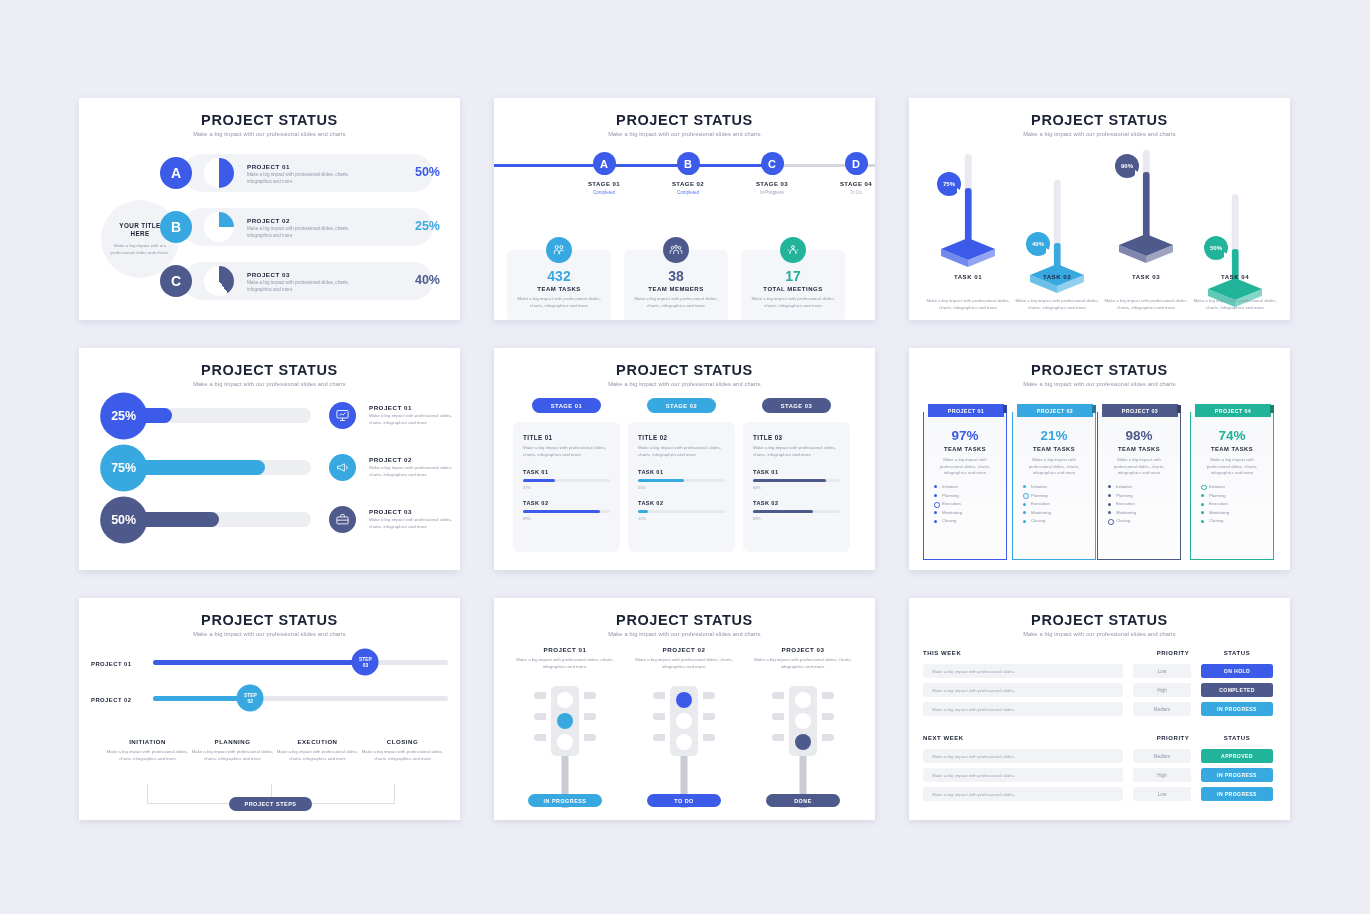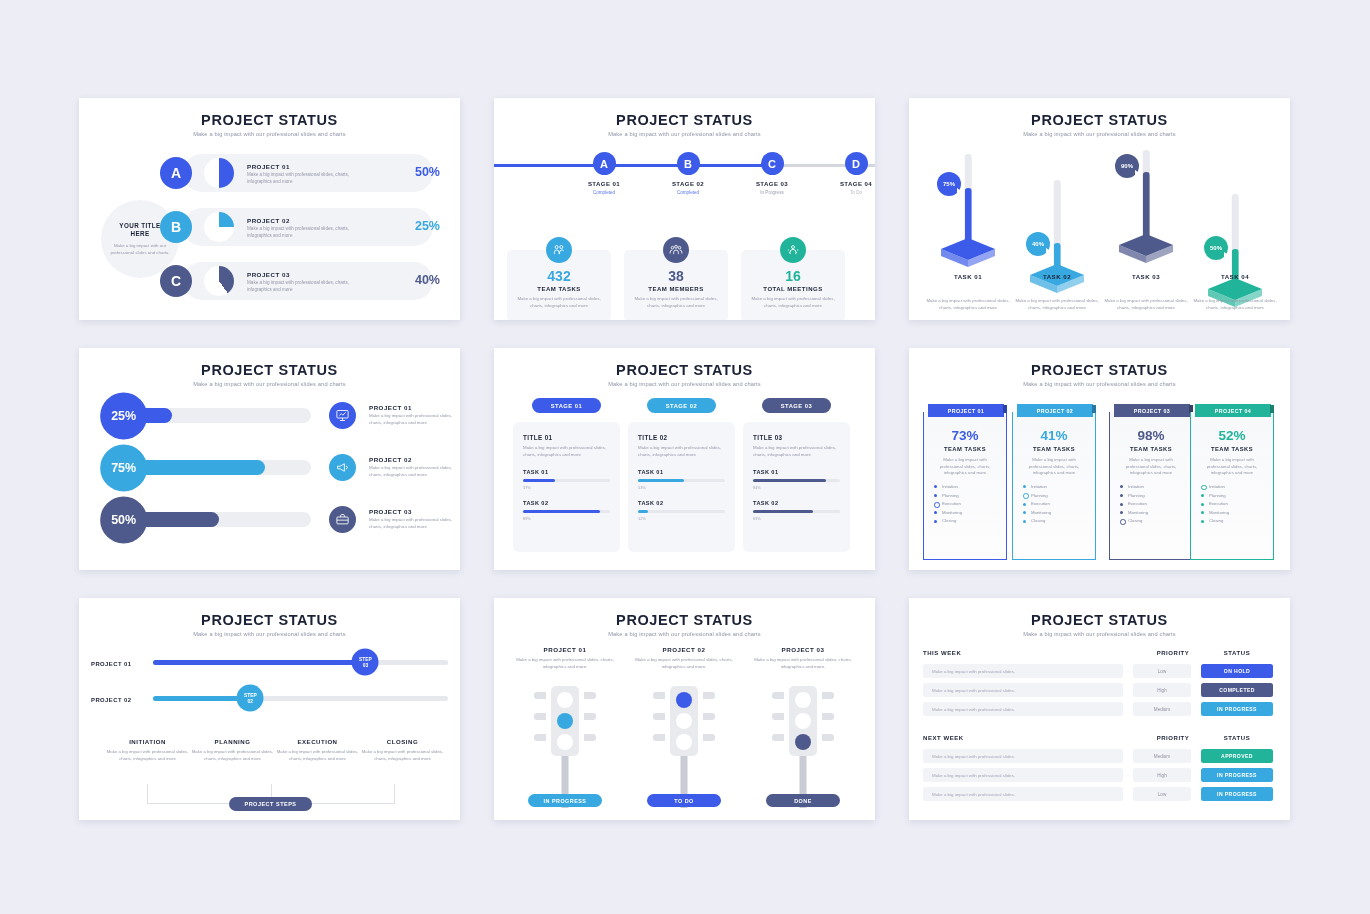--- a/index.html
+++ b/index.html
@@ -313,21 +313,21 @@
             <div class="statlbl">TEAM MEMBERS</div>
             <div class="statdesc">Make a big impact with professional slides, charts, infographics and more</div>
           </div>
           <div class="statcard" style="left: 247px;">
             <div class="staticon" style="background: rgb(33, 180, 154);">
               <svg width="14" height="14" viewBox="0 0 24 24" fill="none" stroke="#fff" stroke-width="1.5">
                 <circle cx="12" cy="7" r="2.5"></circle>
                 <path d="M7 19v-3a5 5 0 0 1 10 0v3M3 12h2M19 12h2M5 16h1.5M17.5 16H19"></path>
               </svg>
             </div>
-            <div class="statnum" style="color: rgb(33, 180, 154);">16</div>
+            <div class="statnum" style="color: rgb(33, 180, 154);">17</div>
             <div class="statlbl">TOTAL MEETINGS</div>
             <div class="statdesc">Make a big impact with professional slides, charts, infographics and more</div>
           </div>
         </div>
     </div>
   </div>
 
   <div class="card">
     <div class="ttl">PROJECT STATUS</div>
     <div class="sub">Make a big impact with our professional slides and charts</div>
@@ -489,66 +489,66 @@
 
   <div class="card">
     <div class="ttl">PROJECT STATUS</div>
     <div class="sub">Make a big impact with our professional slides and charts</div>
     <div class="body">
       <div id="c6list">
           <div class="pp" style="left: 14px; border-left: 1px solid rgb(59, 91, 232); border-right: 1px solid rgb(59, 91, 232); border-bottom: 1px solid rgb(59, 91, 232);">
             <div class="pp-rib" style="background: rgb(59, 91, 232); color: rgb(59, 91, 232);">
               <span style="color:#fff">PROJECT 01</span>
             </div>
-            <div class="pp-pct" style="color: rgb(59, 91, 232);">73%</div>
+            <div class="pp-pct" style="color: rgb(59, 91, 232);">97%</div>
             <div class="pp-lbl">TEAM TASKS</div>
             <div class="pp-d">Make a big impact with professional slides, charts, infographics and more</div>
             <div style="margin-top: 7px;">
               <div class="pp-li" style="color: rgb(59, 91, 232);"><span style="color:#8d92a3">Initiation</span></div>
               <div class="pp-li" style="color: rgb(59, 91, 232);"><span style="color:#8d92a3">Planning</span></div>
               <div class="pp-li act" style="color: rgb(59, 91, 232);"><span style="color:#8d92a3">Execution</span></div>
               <div class="pp-li" style="color: rgb(59, 91, 232);"><span style="color:#8d92a3">Monitoring</span></div>
               <div class="pp-li" style="color: rgb(59, 91, 232);"><span style="color:#8d92a3">Closing</span></div>
             </div>
           </div>
           <div class="pp" style="left: 103px; border-left: 1px solid rgb(56, 168, 224); border-right: 1px solid rgb(56, 168, 224); border-bottom: 1px solid rgb(56, 168, 224);">
             <div class="pp-rib" style="background: rgb(56, 168, 224); color: rgb(56, 168, 224);">
               <span style="color:#fff">PROJECT 02</span>
             </div>
-            <div class="pp-pct" style="color: rgb(56, 168, 224);">41%</div>
+            <div class="pp-pct" style="color: rgb(56, 168, 224);">21%</div>
             <div class="pp-lbl">TEAM TASKS</div>
             <div class="pp-d">Make a big impact with professional slides, charts, infographics and more</div>
             <div style="margin-top: 7px;">
               <div class="pp-li" style="color: rgb(56, 168, 224);"><span style="color:#8d92a3">Initiation</span></div>
               <div class="pp-li act" style="color: rgb(56, 168, 224);"><span style="color:#8d92a3">Planning</span></div>
               <div class="pp-li" style="color: rgb(56, 168, 224);"><span style="color:#8d92a3">Execution</span></div>
               <div class="pp-li" style="color: rgb(56, 168, 224);"><span style="color:#8d92a3">Monitoring</span></div>
               <div class="pp-li" style="color: rgb(56, 168, 224);"><span style="color:#8d92a3">Closing</span></div>
             </div>
           </div>
-          <div class="pp" style="left: 200px; border-left: 1px solid rgb(78, 90, 140); border-right: 1px solid rgb(78, 90, 140); border-bottom: 1px solid rgb(78, 90, 140);">
+          <div class="pp" style="left: 188px; border-left: 1px solid rgb(78, 90, 140); border-right: 1px solid rgb(78, 90, 140); border-bottom: 1px solid rgb(78, 90, 140);">
             <div class="pp-rib" style="background: rgb(78, 90, 140); color: rgb(78, 90, 140);">
               <span style="color:#fff">PROJECT 03</span>
             </div>
             <div class="pp-pct" style="color: rgb(78, 90, 140);">98%</div>
             <div class="pp-lbl">TEAM TASKS</div>
             <div class="pp-d">Make a big impact with professional slides, charts, infographics and more</div>
             <div style="margin-top: 7px;">
               <div class="pp-li" style="color: rgb(78, 90, 140);"><span style="color:#8d92a3">Initiation</span></div>
               <div class="pp-li" style="color: rgb(78, 90, 140);"><span style="color:#8d92a3">Planning</span></div>
               <div class="pp-li" style="color: rgb(78, 90, 140);"><span style="color:#8d92a3">Execution</span></div>
               <div class="pp-li" style="color: rgb(78, 90, 140);"><span style="color:#8d92a3">Monitoring</span></div>
               <div class="pp-li act" style="color: rgb(78, 90, 140);"><span style="color:#8d92a3">Closing</span></div>
             </div>
           </div>
           <div class="pp" style="left: 281px; border-left: 1px solid rgb(33, 180, 154); border-right: 1px solid rgb(33, 180, 154); border-bottom: 1px solid rgb(33, 180, 154);">
             <div class="pp-rib" style="background: rgb(33, 180, 154); color: rgb(33, 180, 154);">
               <span style="color:#fff">PROJECT 04</span>
             </div>
-            <div class="pp-pct" style="color: rgb(33, 180, 154);">52%</div>
+            <div class="pp-pct" style="color: rgb(33, 180, 154);">74%</div>
             <div class="pp-lbl">TEAM TASKS</div>
             <div class="pp-d">Make a big impact with professional slides, charts, infographics and more</div>
             <div style="margin-top: 7px;">
               <div class="pp-li act" style="color: rgb(33, 180, 154);"><span style="color:#8d92a3">Initiation</span></div>
               <div class="pp-li" style="color: rgb(33, 180, 154);"><span style="color:#8d92a3">Planning</span></div>
               <div class="pp-li" style="color: rgb(33, 180, 154);"><span style="color:#8d92a3">Execution</span></div>
               <div class="pp-li" style="color: rgb(33, 180, 154);"><span style="color:#8d92a3">Monitoring</span></div>
               <div class="pp-li" style="color: rgb(33, 180, 154);"><span style="color:#8d92a3">Closing</span></div>
             </div>
           </div>

